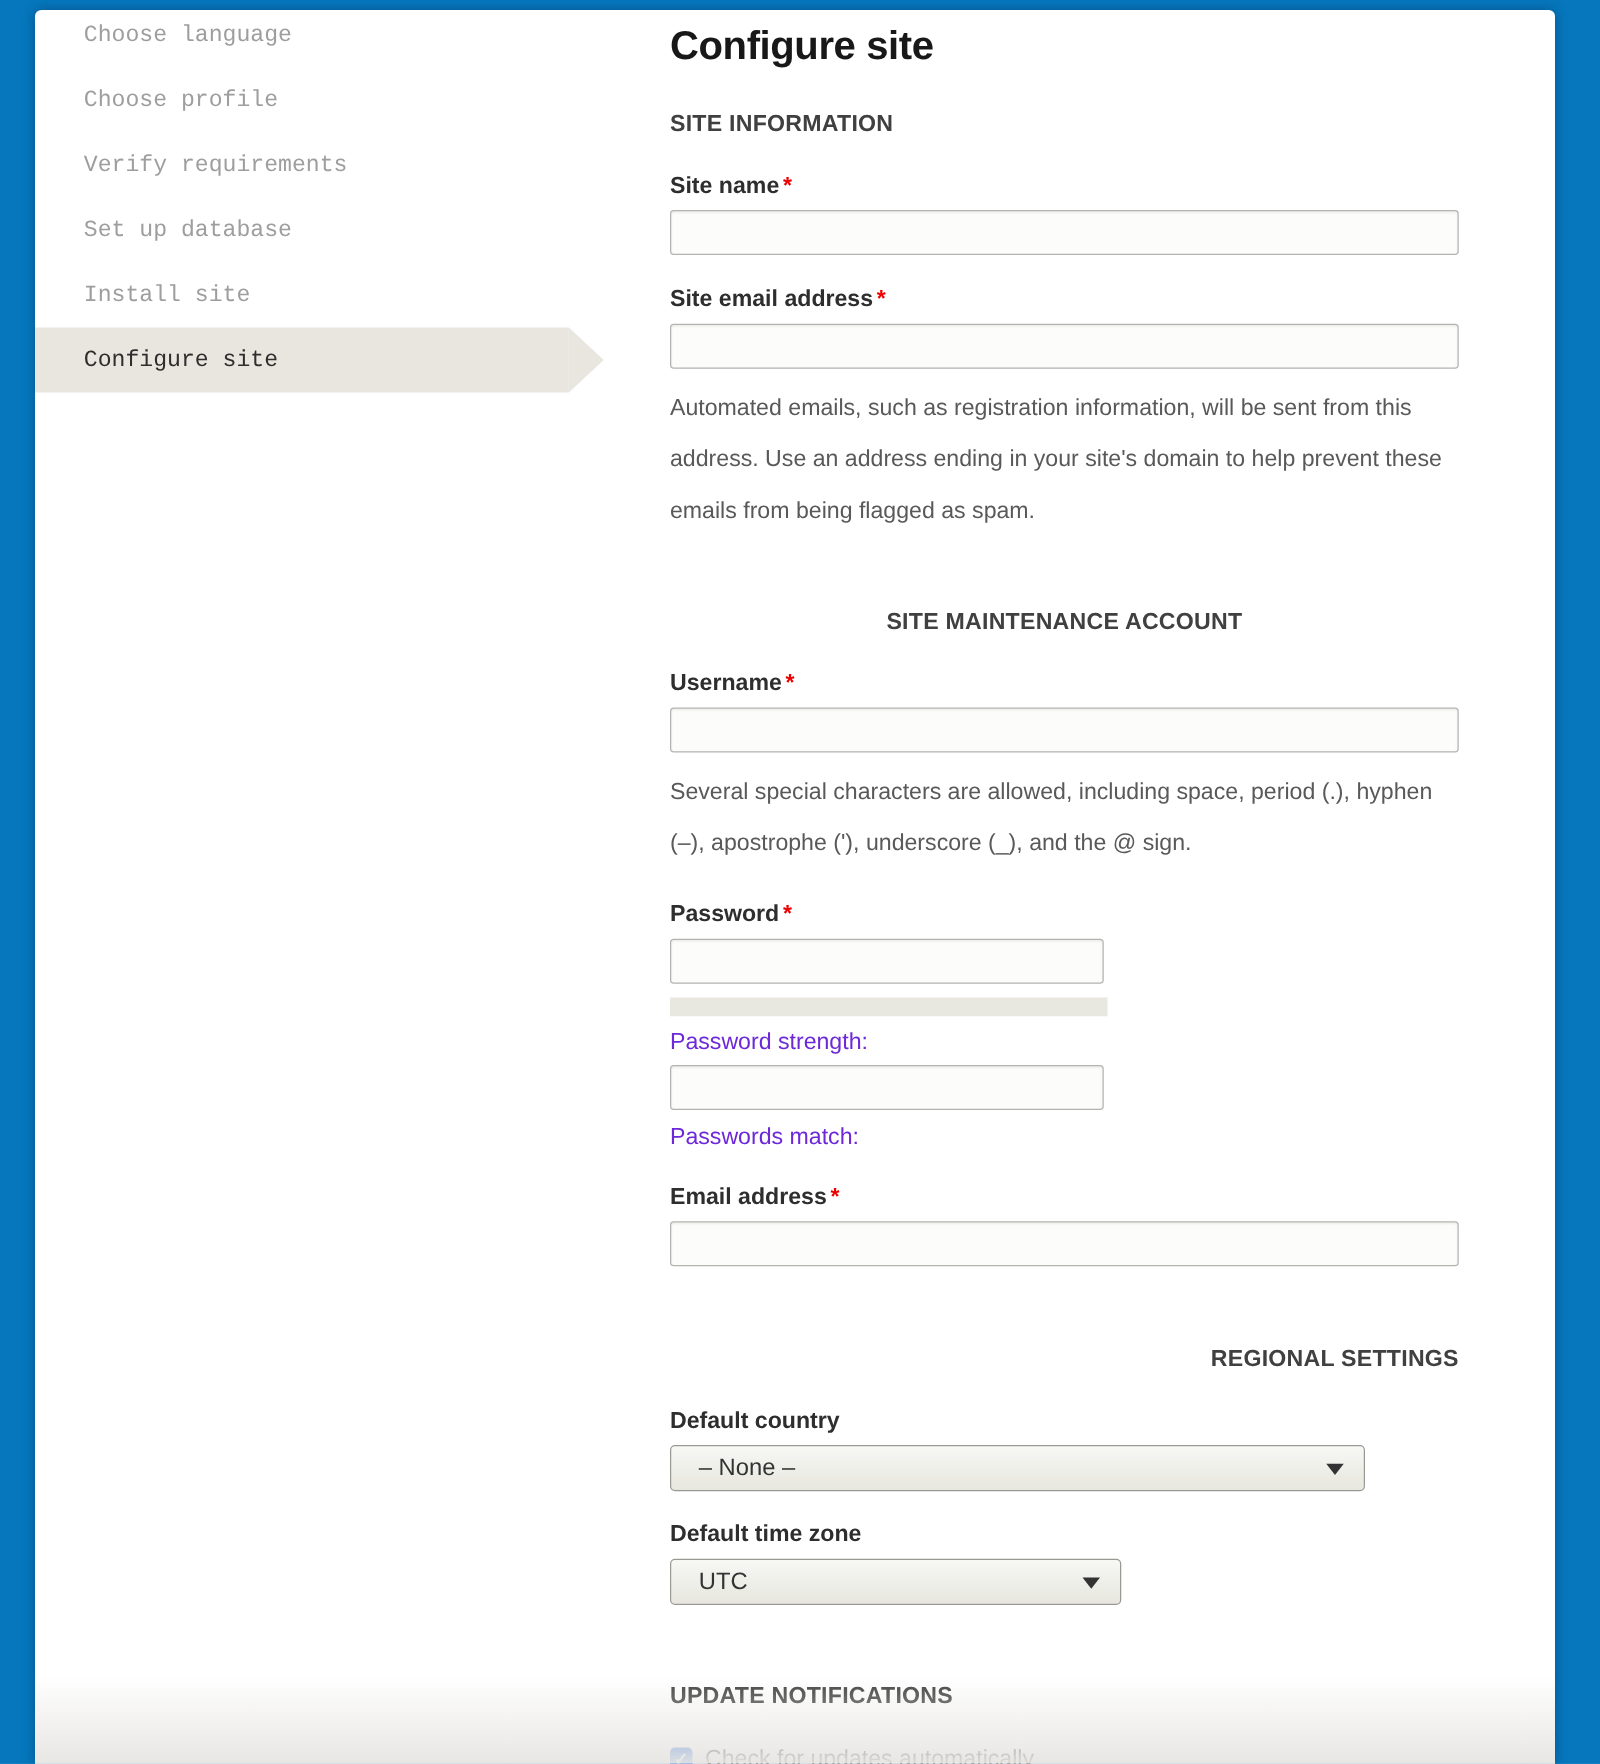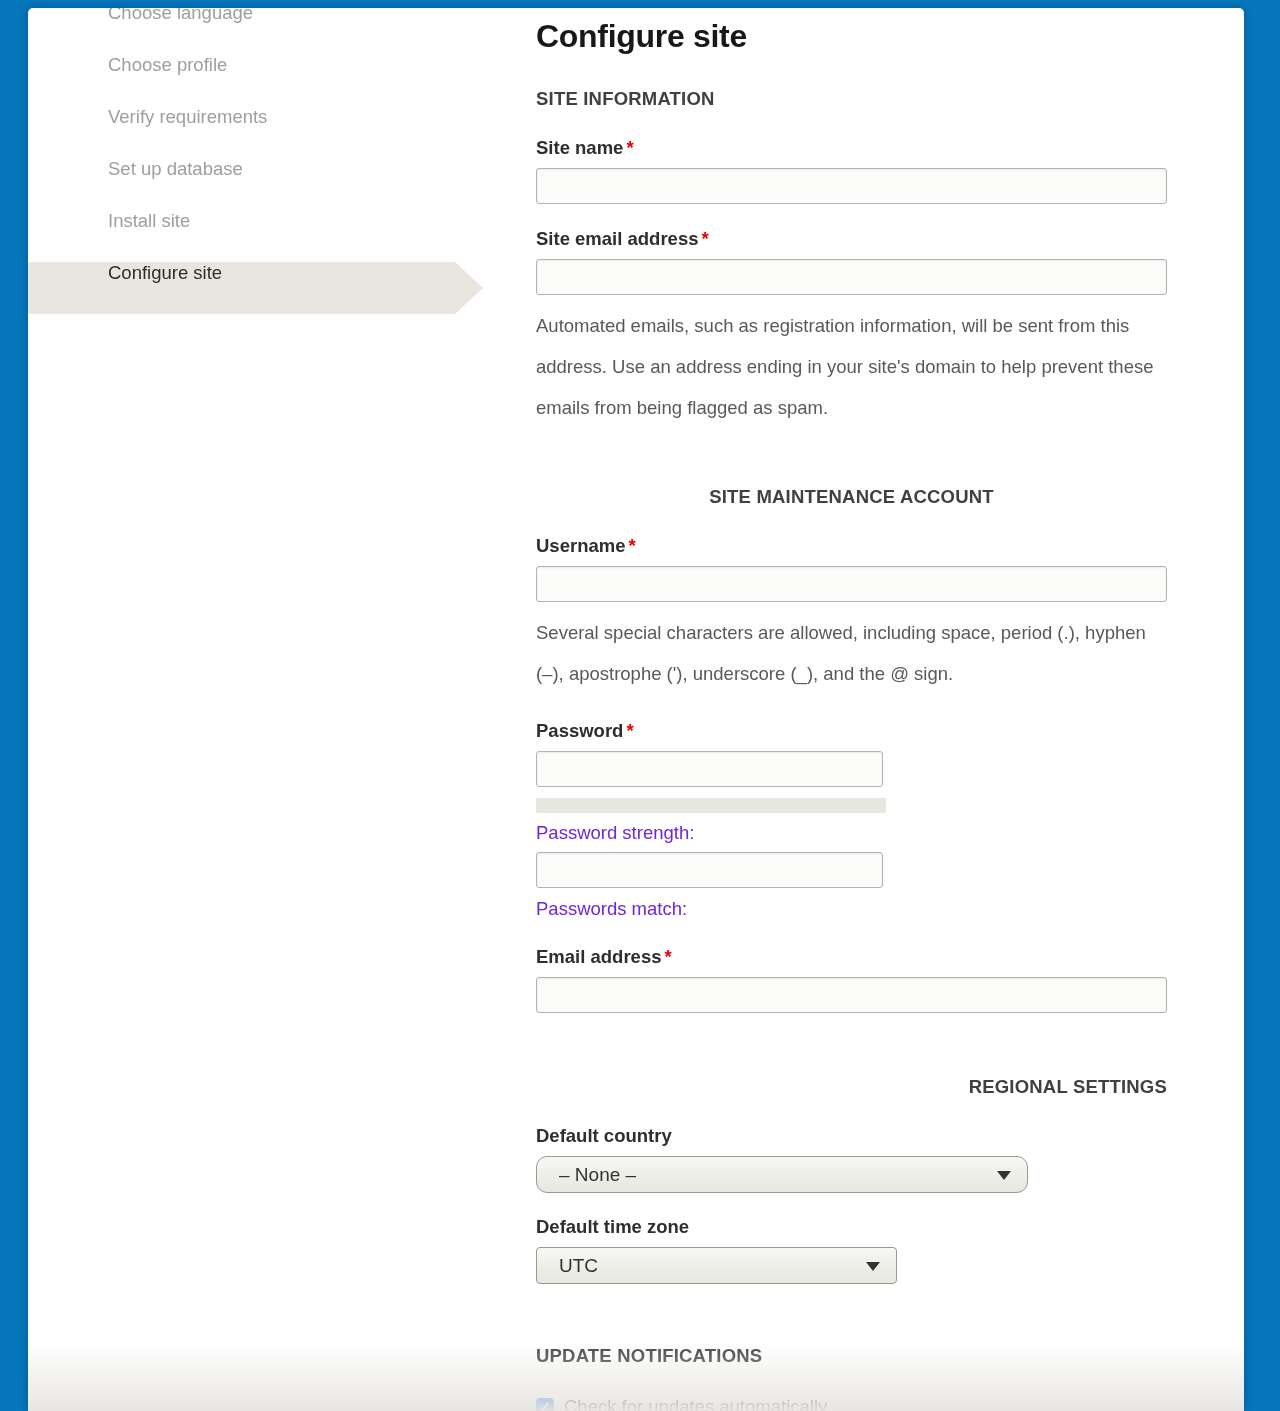--- a/index.html
+++ b/index.html
@@ -20,25 +20,26 @@
     overflow: hidden;
   }
   
   .sidebar {
     position: absolute;
     left: 0; top: 0; width: 460px;
   }
   .steps { list-style: none; margin-top: -6px; }
   .step {
     height: 52px;
-    display: flex; align-items: flex-start;
-    padding-left: 80px;
+    display: flex; align-items: center;
+    padding-left: 39px;
     font-size: 18.5px;
     color: #9E9E9E;
     position: relative;
+    font-family: Liberation Mono, monospace;
   }
   .step.active {
     color: #2E2E2E;
     background: #E8E6DF;
     width: 427px;
   }
   .step.active .arrow-tip {
     position: absolute;
     left: 427px; top: 0;
     width: 0; height: 0;
@@ -124,21 +125,21 @@
     border: 1px solid #999994;
     border-radius: 4px;
     background: linear-gradient(to bottom, #F7F7F4, #E7E7DF);
     display: flex; align-items: center;
     padding: 0 16px 0 22px;
     font-size: 19px;
     color: #333;
     cursor: default;
     position: relative;
   }
-  .select.country { width: 492px; border-radius: 11px; }
+  .select.country { width: 556px; }
   .select.timezone { width: 361px; }
   .select .caret {
     position: absolute;
     right: 16px; top: 14px;
     width: 0; height: 0;
     border-left: 7px solid transparent;
     border-right: 7px solid transparent;
     border-top: 9px solid #333;
   }
   

